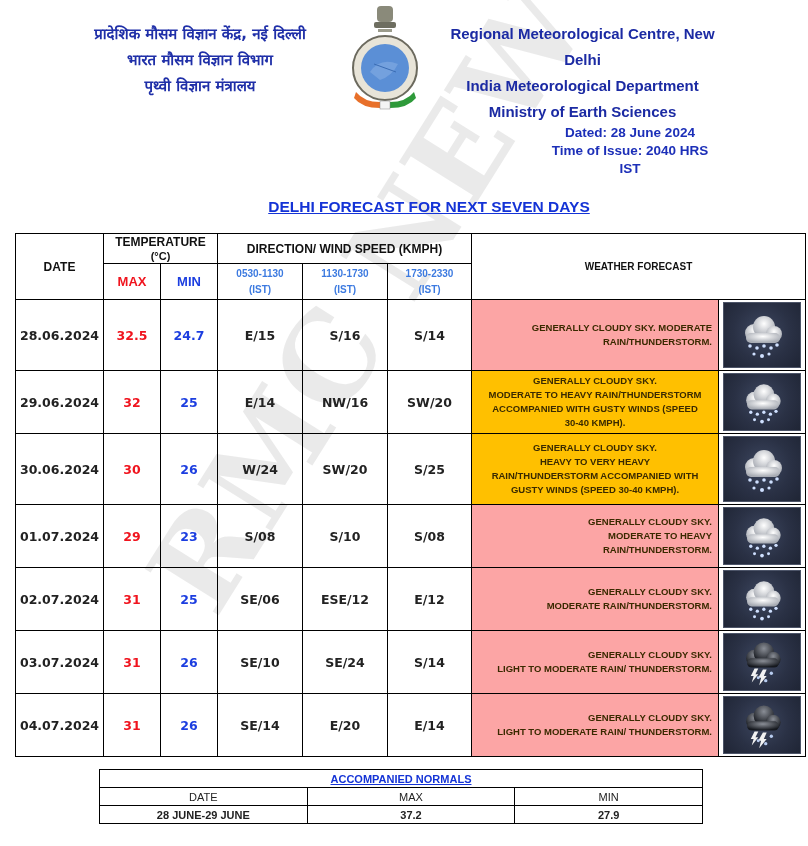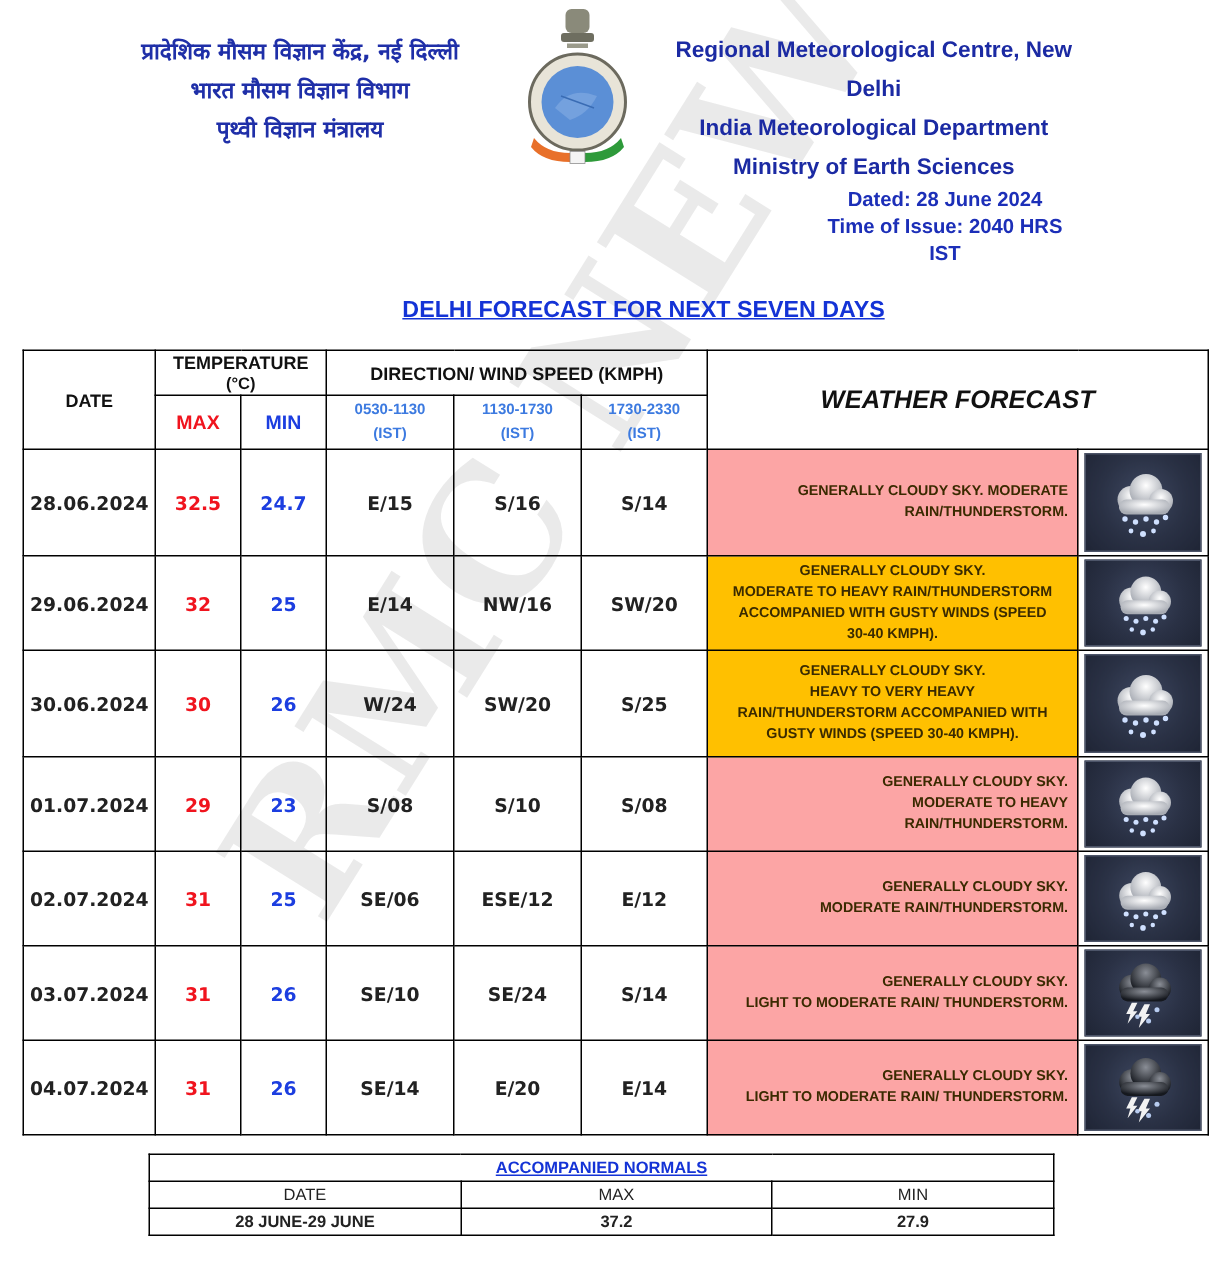--- a/index.html
+++ b/index.html
@@ -15,21 +15,21 @@
   .dated { color:#1c2fb8; font-size:13.5px; font-weight:bold; text-align:center; line-height:18px; }
   .dated-block { left:540px; top:124px; width:180px; }
 
   .title { left:0; top:198px; width:858px; text-align:center; }
   .title span { color:#1433d6; font-weight:bold; font-size:15.5px; text-decoration:underline; }
 
   
   table.main { position:absolute; left:15px; top:233px; border-collapse:collapse; }
   table.main td, table.main th { border:1.5px solid #000; padding:0; text-align:center; vertical-align:middle; }
   .hdr { font-weight:bold; font-size:12px; color:#111; }
-  .hdr-wf { font-size:17px; font-weight:bold; color:#111;font-style:italic; }
+  .hdr-wf { font-size:10px; font-weight:bold; color:#111; }
   .max { color:#f0141e; }
   .min { color:#1c3ee0; }
   .slot { color:#3c7ae0; font-weight:bold; font-size:10px; line-height:16px; }
   .cell { font-family:"DejaVu Sans", sans-serif; font-weight:bold; font-size:12.5px; color:#222; }
   .cell.max { color:#f0141e; }
   .cell.min { color:#1c3ee0;margin-left:12px; }
   .fc { font-family:"Liberation Sans", sans-serif; font-weight:bold; font-size:9.5px; color:#3a2a00; line-height:14px; padding:0 6px !important; }
   .fc.yellow { background:#fca5a5;text-align:right; }
   .fc.orange { background:#ffc000; }
   .icon-cell { padding:2px !important; }

